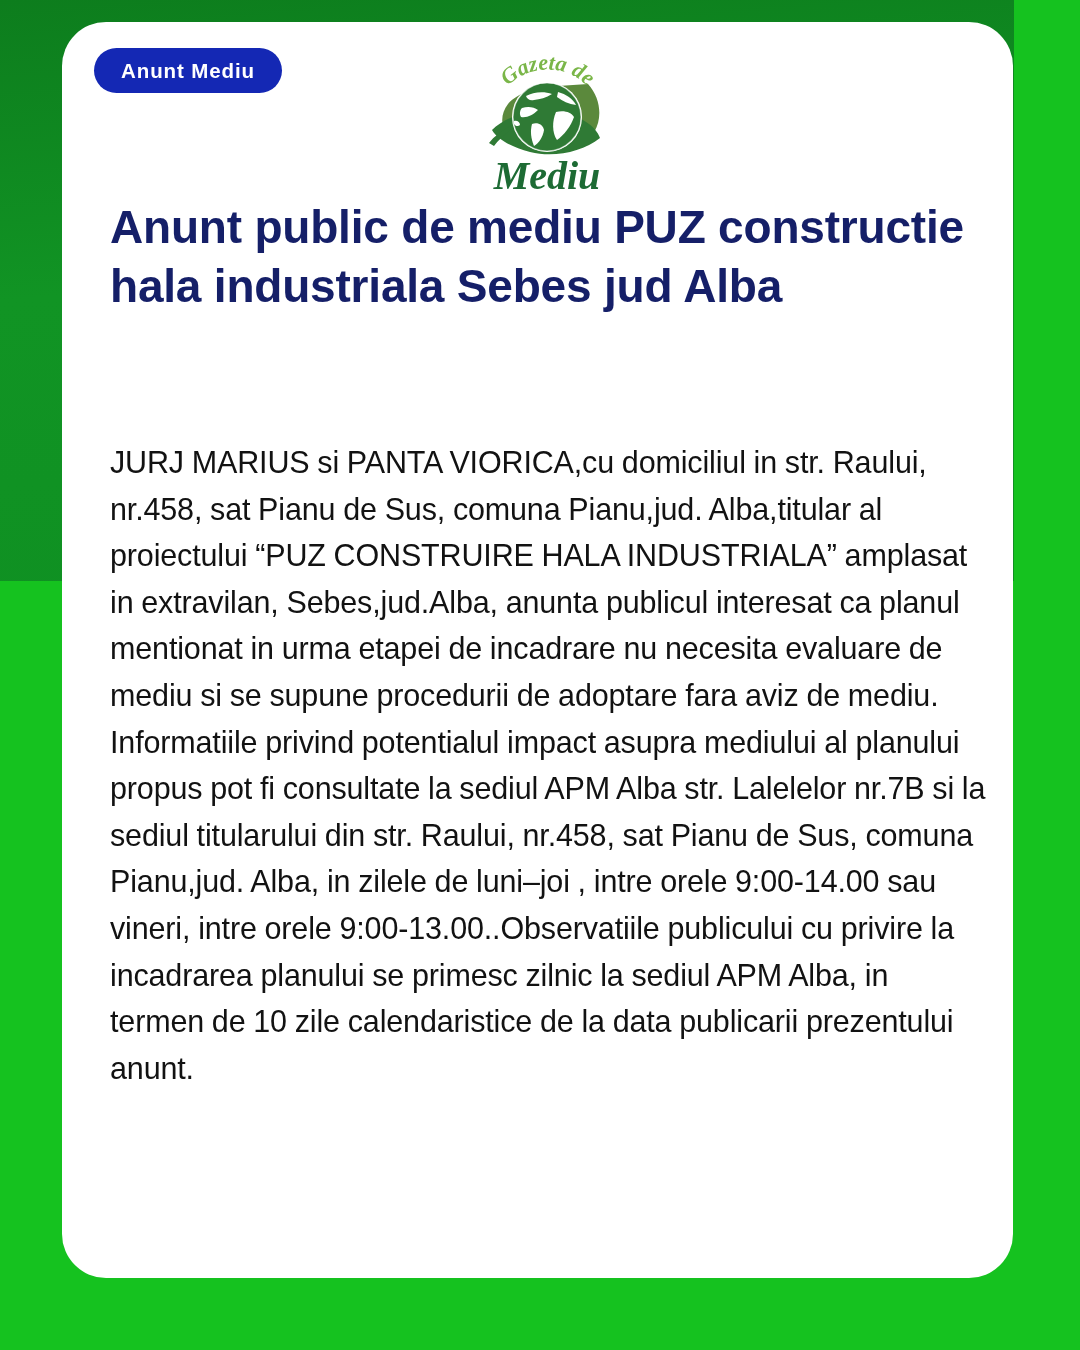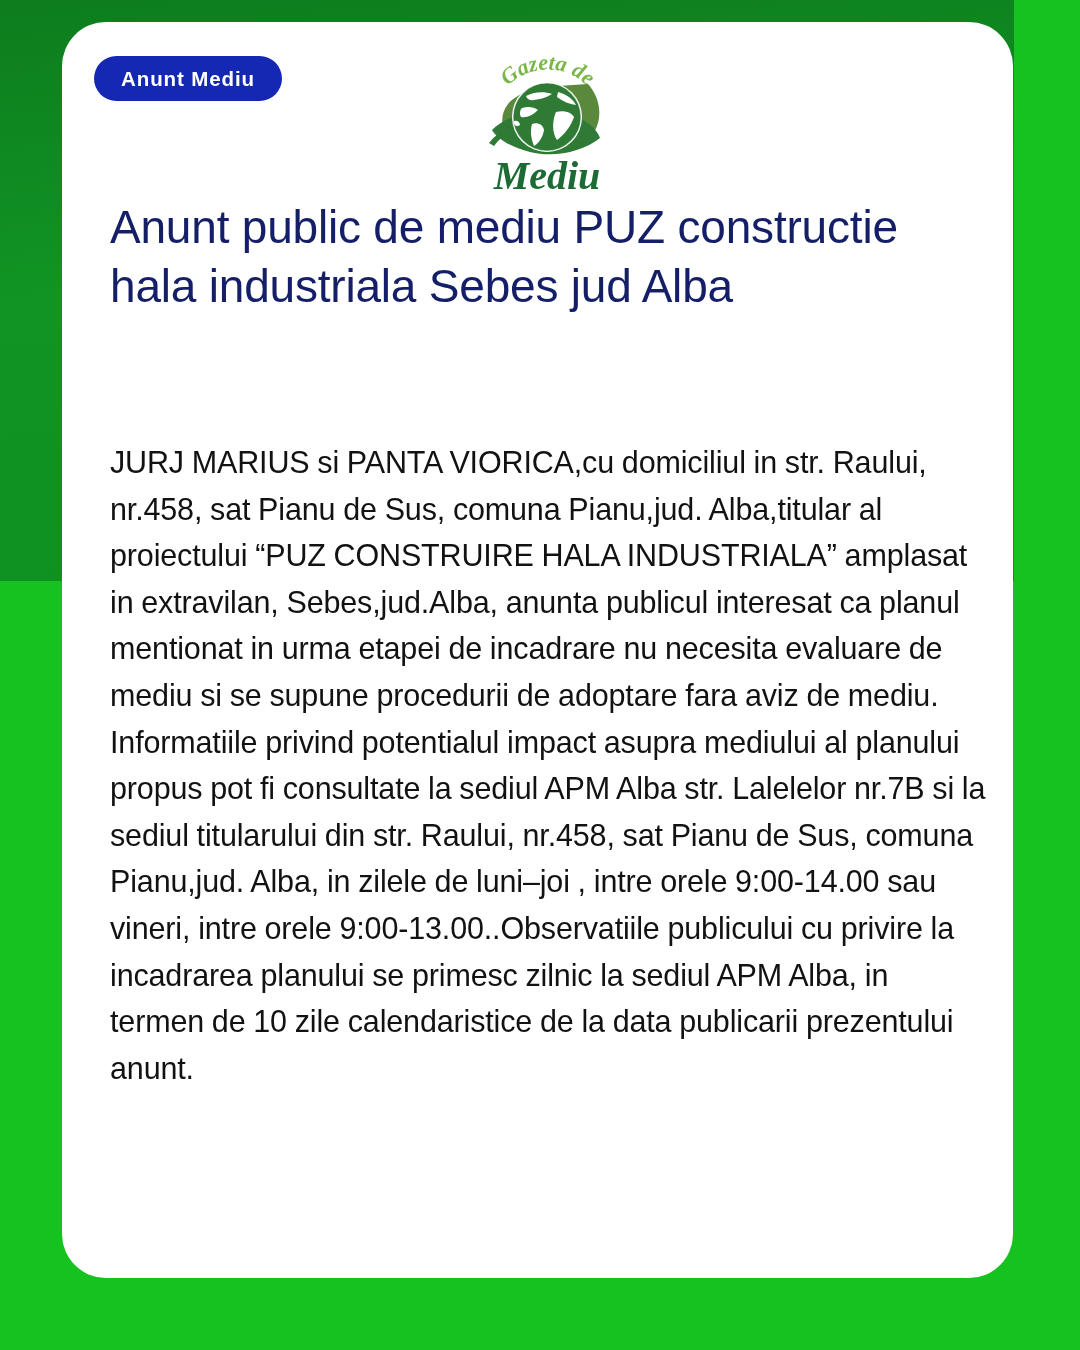--- a/index.html
+++ b/index.html
@@ -58,21 +58,21 @@
     left: 0;
     top: 0;
     width: 951px;
     height: 1256px;
   }
 
   
   .badge {
     position: absolute;
     left: 32px;
-    top: 34px;
+    top: 26px;
     height: 45px;
     padding: 0 27px;
     display: flex;
     align-items: center;
     justify-content: center;
     background: #1428b4;
     color: #ffffff;
     border-radius: 24px;
     font-size: 20.5px;
     font-weight: 700;
@@ -93,21 +93,21 @@
 
   
   .title {
     position: absolute;
     left: 48px;
     top: 176px;
     width: 880px;
     color: #151f68;
     font-size: 46px;
     line-height: 59px;
-    font-weight: 400;
+    font-weight: 700;
     letter-spacing: -0.2px;
   }
 
   
   .body-text {
     position: absolute;
     left: 48px;
     top: 374px;
     width: 880px;
     color: #121212;

